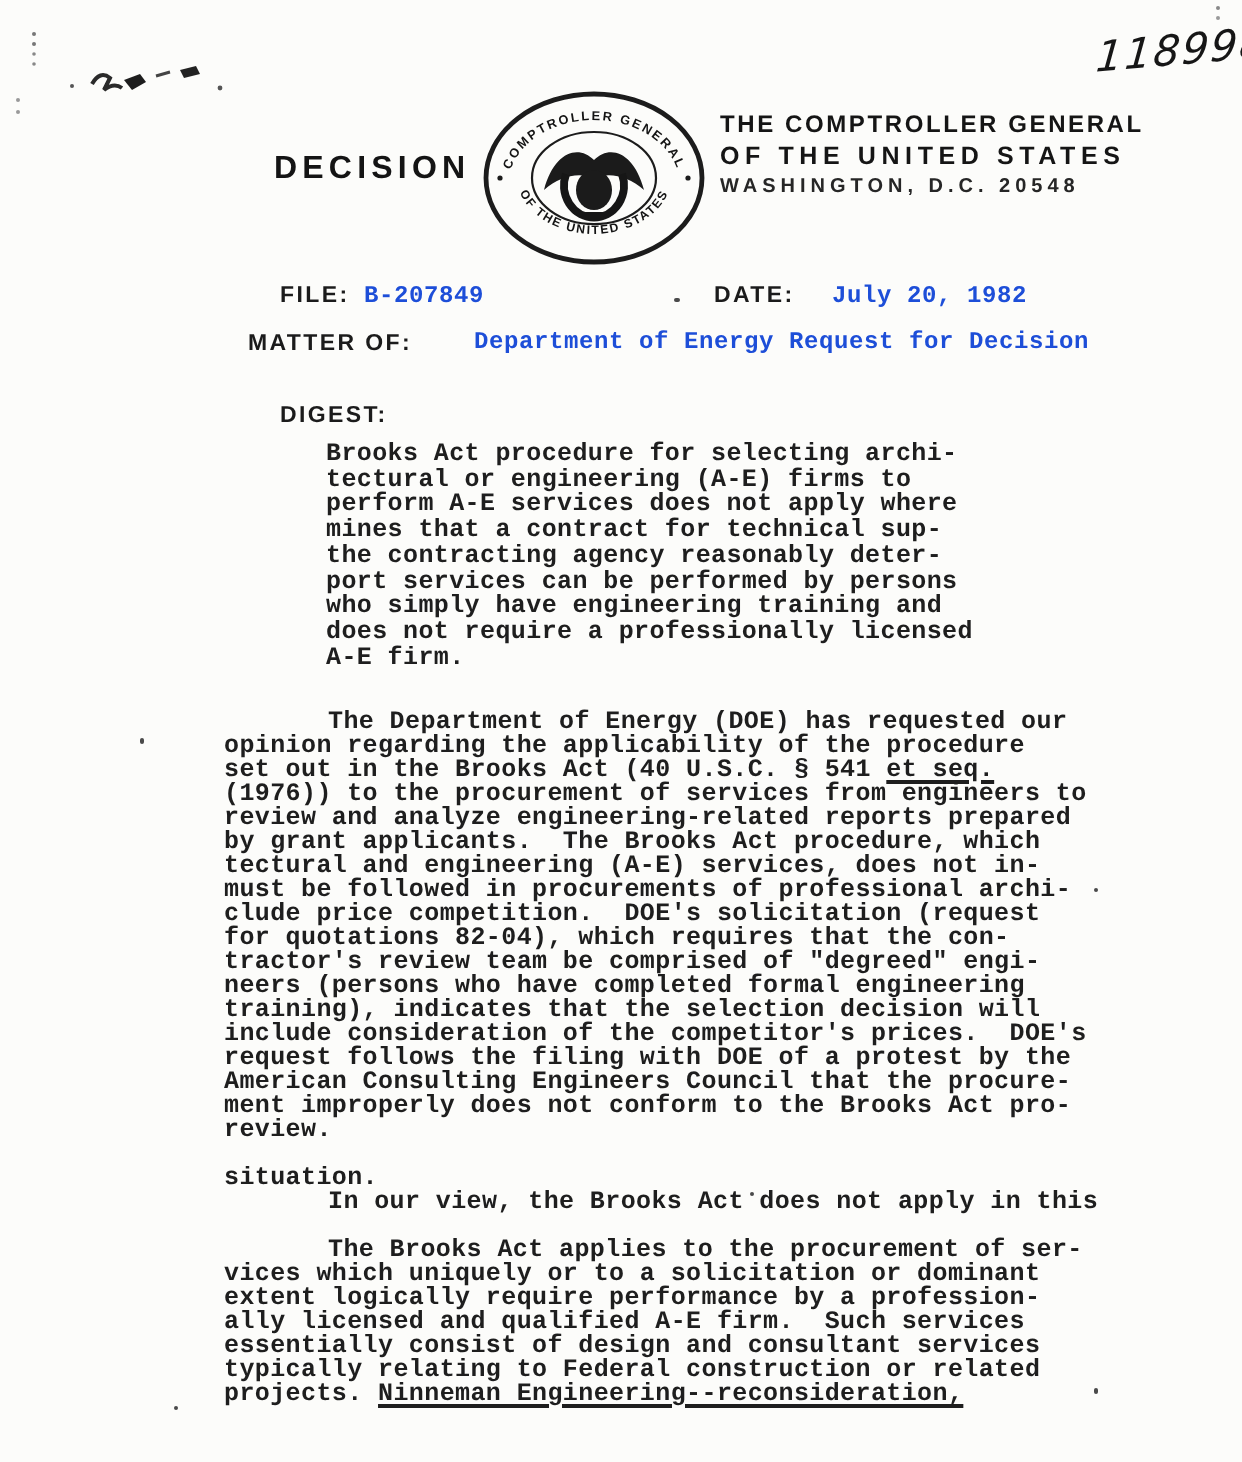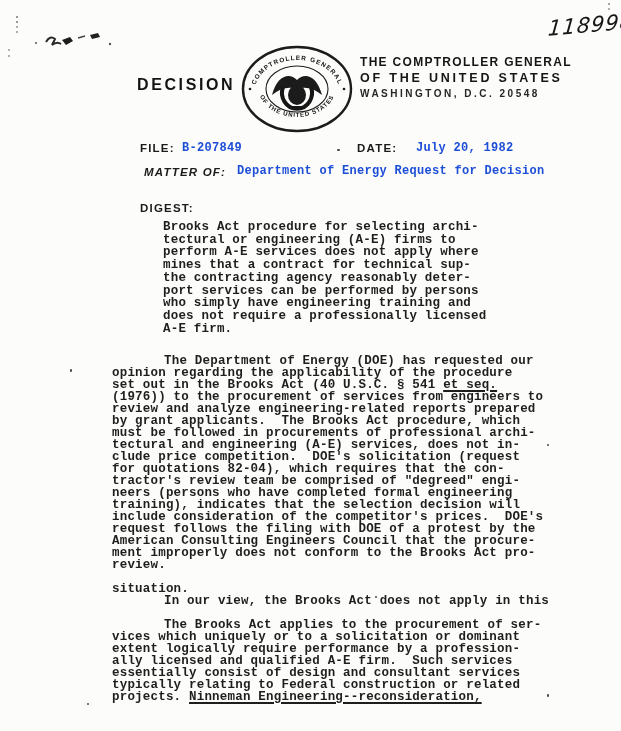--- a/index.html
+++ b/index.html
@@ -101,21 +101,21 @@
     <div class="agency-l2">OF THE UNITED STATES</div>
     <div class="agency-l3">WASHINGTON, D.C. 20548</div>
   </div>
 
   <div class="abs sans label" style="left:140px;top:142px;">FILE:</div>
   <div class="abs metaval" style="left:182px;top:141px;">B-207849</div>
 
   <div class="abs sans label" style="left:357px;top:142px;">DATE:</div>
   <div class="abs metaval" style="left:384px;top:141px;margin-left:32px;">July 20, 1982</div>
 
-  <div class="abs sans label" style="left:144px;top:166px;font-style:italic;">MATTER OF:</div>
+  <div class="abs sans label" style="left:124px;top:166px;">MATTER OF:</div>
   <div class="abs metaval" style="left:237px;top:164px;">Department of Energy Request for Decision</div>
 
   <div class="abs sans label" style="left:140px;top:202px;">DIGEST:</div>
 
   <div class="abs" id="digest-block">
       <div class="line">Brooks Act procedure for selecting archi-</div>
       <div class="line">tectural or engineering (A-E) firms to</div>
       <div class="line">perform A-E services does not apply where</div>
       <div class="line">mines that a contract for technical sup-</div>
       <div class="line">the contracting agency reasonably deter-</div>
@@ -126,22 +126,22 @@
     </div>
 
   <div class="abs" id="body-blocks">
       <div class="para">
         <div class="line indent">The Department of Energy (DOE) has requested our</div>
         <div class="line">opinion regarding the applicability of the procedure</div>
         <div class="line">set out in the Brooks Act (40 U.S.C. § 541 <span class="u">et seq.</span></div>
         <div class="line">(1976)) to the procurement of services from engineers to</div>
         <div class="line">review and analyze engineering-related reports prepared</div>
         <div class="line">by grant applicants.  The Brooks Act procedure, which</div>
+        <div class="line">tectural and engineering (A-E) services, does not in-</div>
         <div class="line">must be followed in procurements of professional archi-</div>
-        <div class="line">tectural and engineering (A-E) services, does not in-</div>
         <div class="line">clude price competition.  DOE's solicitation (request</div>
         <div class="line">for quotations 82-04), which requires that the con-</div>
         <div class="line">tractor's review team be comprised of "degreed" engi-</div>
         <div class="line">neers (persons who have completed formal engineering</div>
         <div class="line">training), indicates that the selection decision will</div>
         <div class="line">include consideration of the competitor's prices.  DOE's</div>
         <div class="line">request follows the filing with DOE of a protest by the</div>
         <div class="line">American Consulting Engineers Council that the procure-</div>
         <div class="line">ment improperly does not conform to the Brooks Act pro-</div>
         <div class="line">review.</div>

